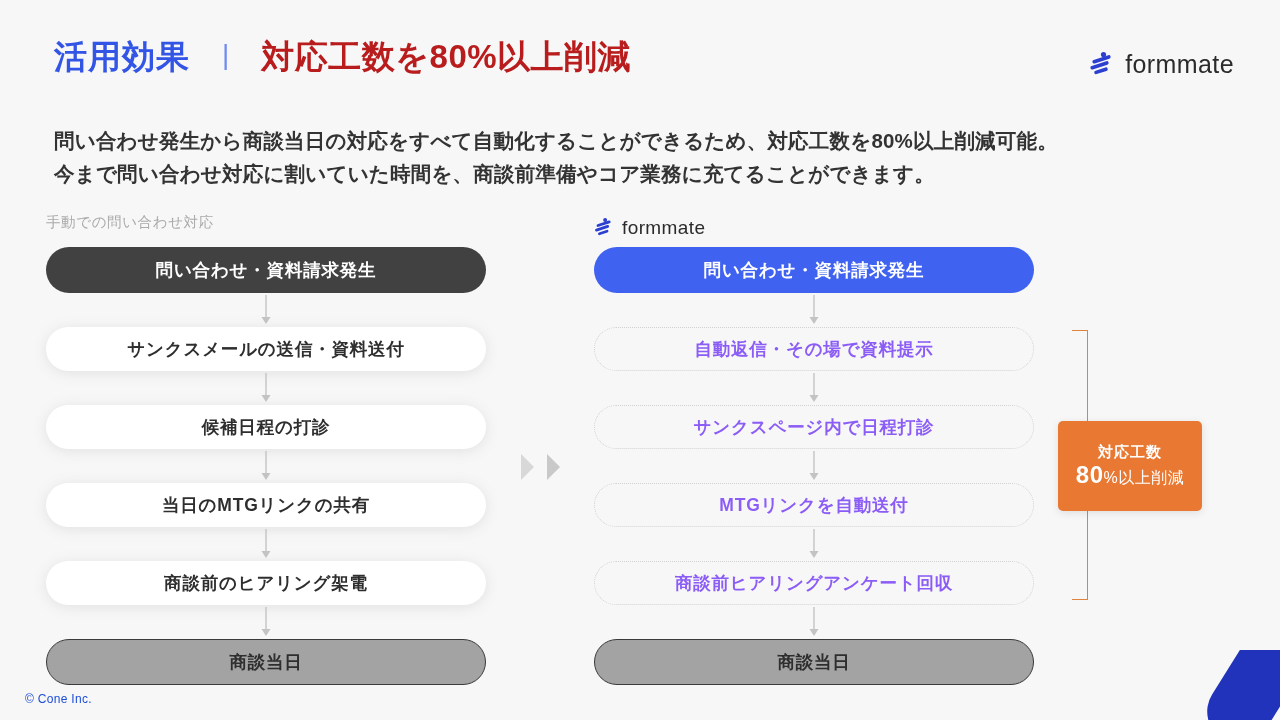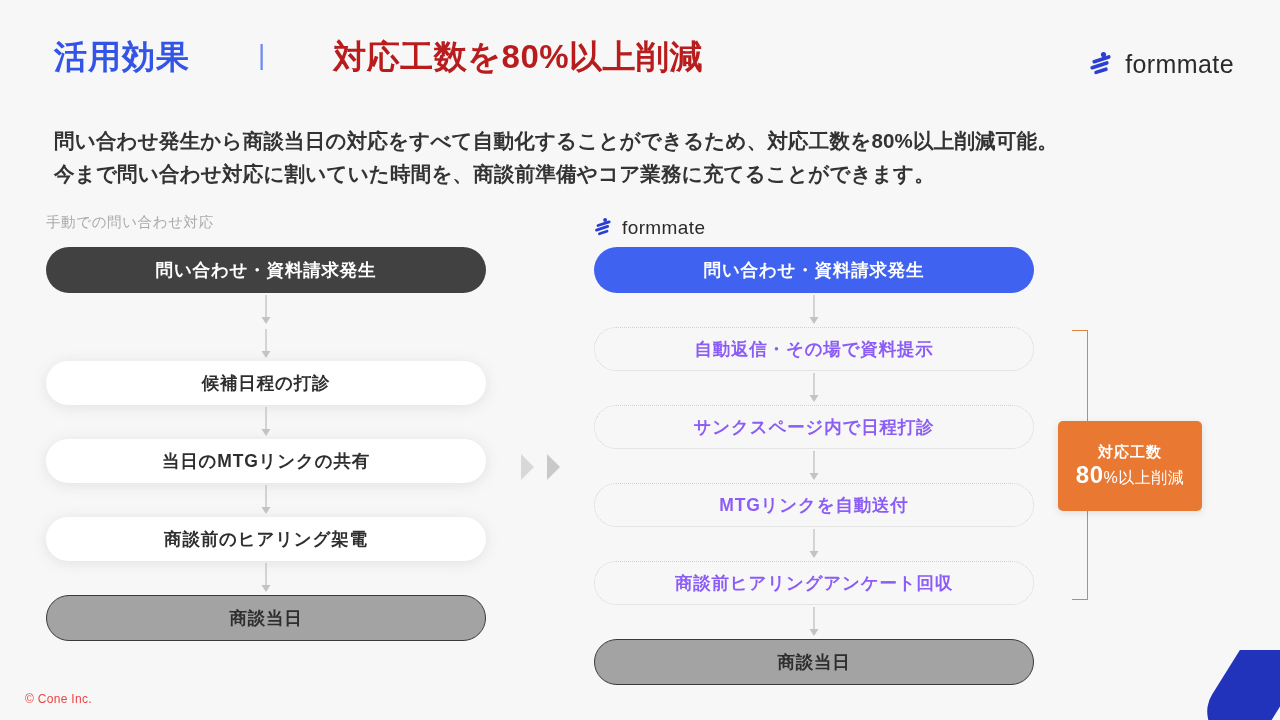--- a/index.html
+++ b/index.html
@@ -11,21 +11,21 @@
   }
   .slide {
     position:relative;
     width:1280px; height:720px;
     background:#f7f7f7;
   }
 
   
   .header {
     position:absolute; left:54px; top:40px;
-    display:flex; align-items:center;gap:36px;
+    display:flex; align-items:center;
   }
   .h-main {
     font-size:33px; font-weight:bold; color:#3355e6;
     letter-spacing:1px; line-height:1;
   }
   .h-sep {
     font-size:28px; color:#6f8bf2; font-weight:400;
     margin:0 32px; line-height:1; position:relative; top:-2px;
   }
   .h-sub {
@@ -132,21 +132,21 @@
   .badge-num {
     font-size:24px; font-weight:bold; line-height:1; letter-spacing:0.5px;
   }
   .badge-unit {
     font-size:16px; font-weight:normal; letter-spacing:0.5px;
   }
 
   
   .footer {
     position:absolute; left:25px; bottom:14px;
-    font-size:12px; color:#ef4444; letter-spacing:0.3px;
+    font-size:12px; color:#1d4ed8; letter-spacing:0.3px;
   }
   .corner {
     position:absolute; right:0; bottom:0;
     width:90px; height:70px; overflow:hidden;
   }
   .corner-shape {
     position:absolute; right:-14px; bottom:-30px;
     width:64px; height:150px; border-radius:32px;
     background:#2233bb; transform:rotate(32deg);
   }
@@ -184,20 +184,21 @@
     <div class="flow">
 
       <div class="node node-dark">問い合わせ・資料請求発生</div>
       <div class="arrow">
         <svg width="14" height="30" viewBox="0 0 14 30">
             <line x1="7" y1="0" x2="7" y2="24" stroke="#c3c3c3" stroke-width="1.4"></line>
             <path d="M7 29 L2.5 22 L11.5 22 Z" fill="#c3c3c3"></path>
           </svg>
       </div>
 
+      <div class="node node-white">サンクスメールの送信・資料送付</div>
       <div class="arrow">
         <svg width="14" height="30" viewBox="0 0 14 30">
             <line x1="7" y1="0" x2="7" y2="24" stroke="#c3c3c3" stroke-width="1.4"></line>
             <path d="M7 29 L2.5 22 L11.5 22 Z" fill="#c3c3c3"></path>
           </svg>
       </div>
 
       <div class="node node-white">候補日程の打診</div>
       <div class="arrow">
         <svg width="14" height="30" viewBox="0 0 14 30">

